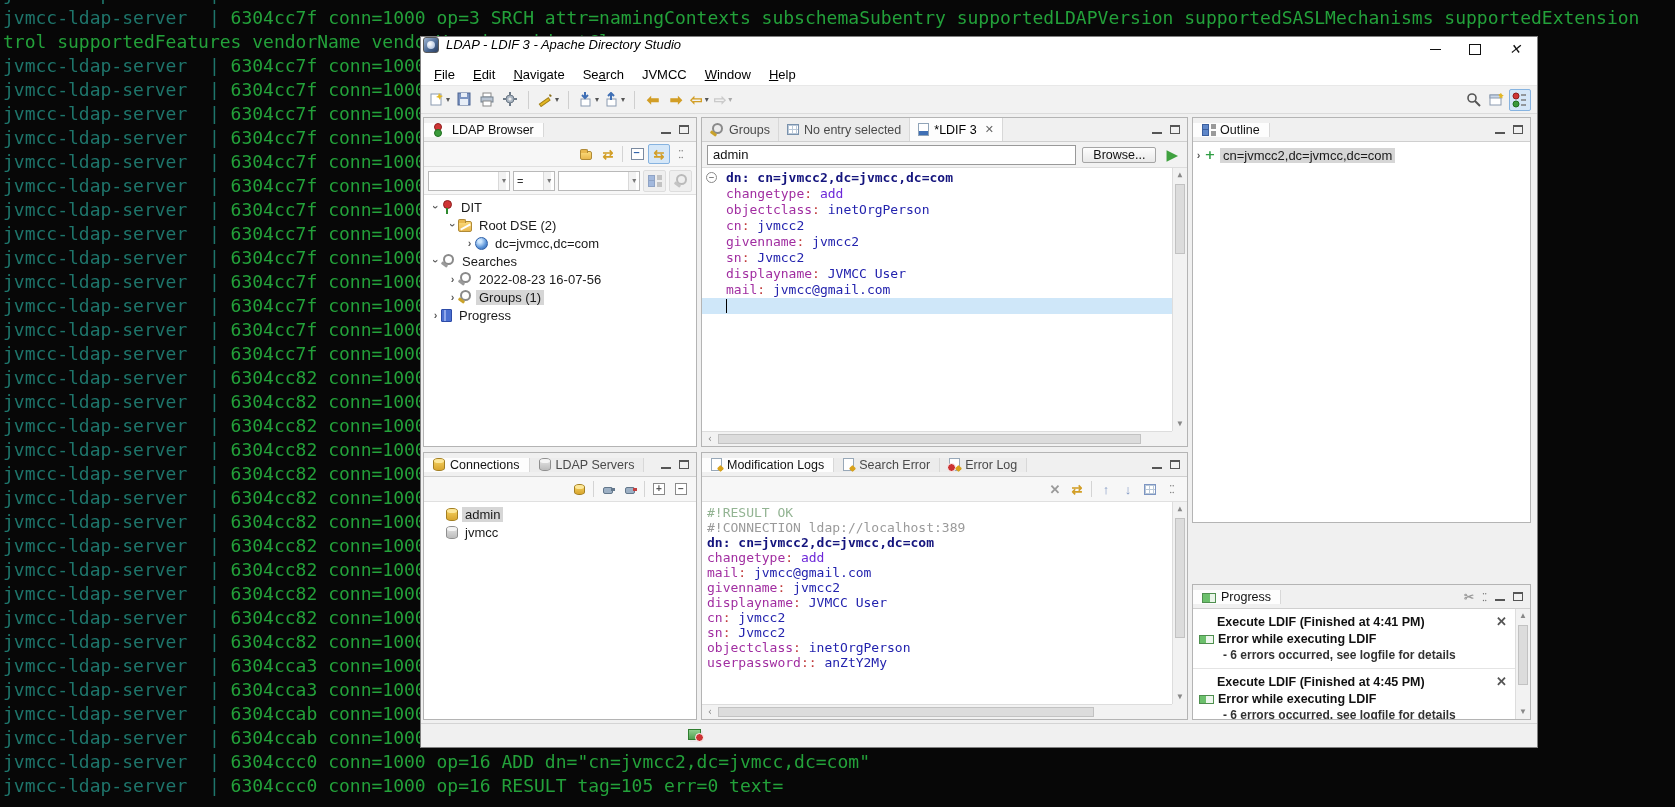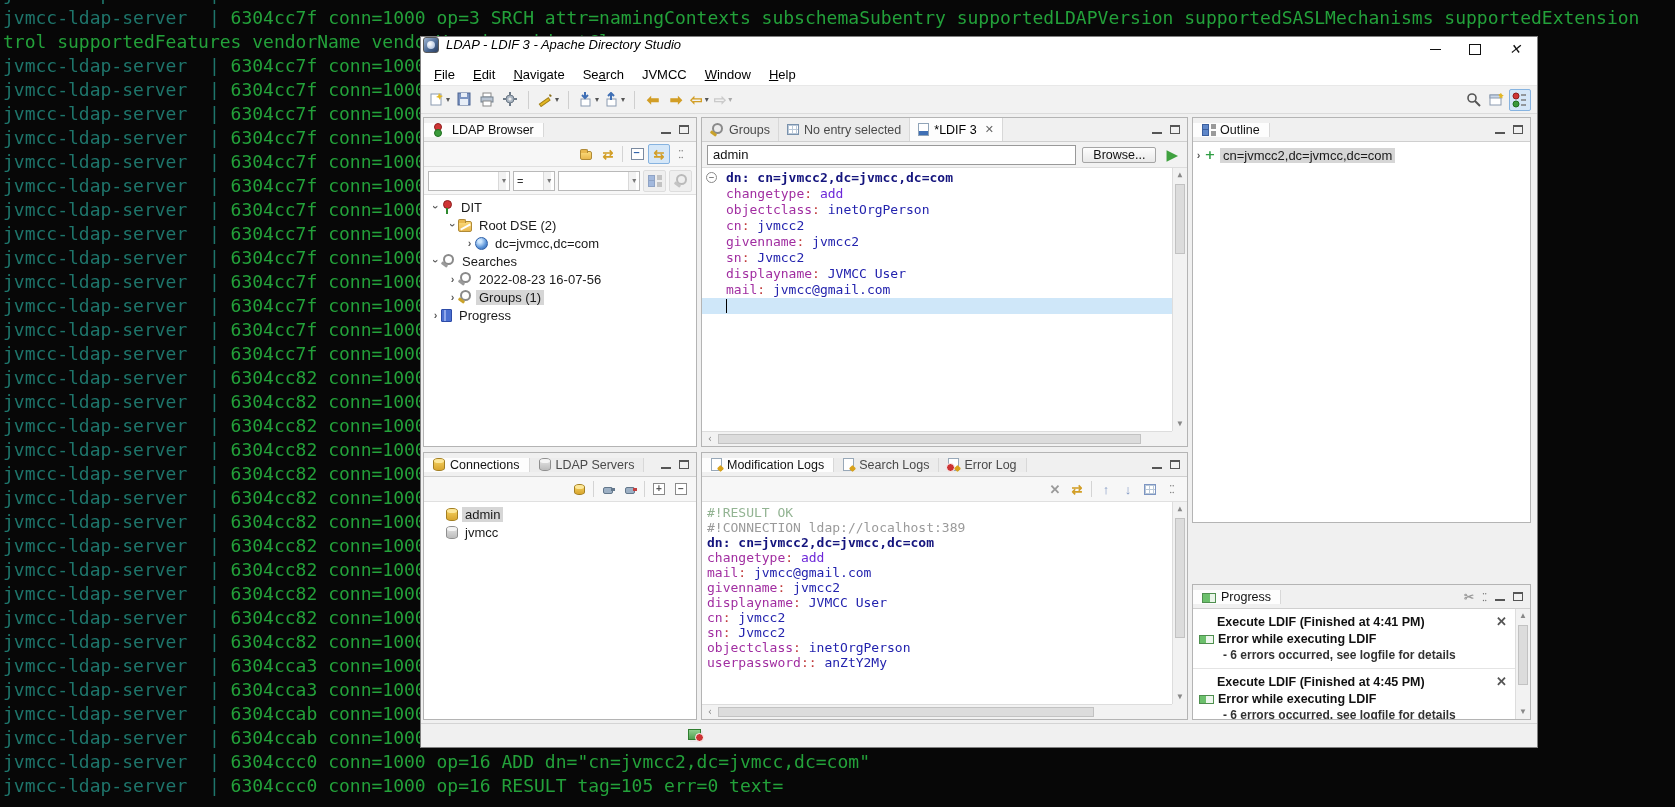--- a/index.html
+++ b/index.html
@@ -514,21 +514,21 @@
       </div>
 
       <div class="panel" style="left:280px;top:338px;width:487px;height:268px">
         <div class="ptabrow" id="log-tabs">
             <span class="vtab active">
               <span class="ic ic-logdoc"></span>
               <span>Modification Logs</span>
             </span>
             <span class="vtab">
               <span class="ic ic-logdoc"></span>
-              <span>Search Logs</span>
+              <span>Search Error</span>
             </span>
             <span class="vtab">
               <span class="ic ic-logdoc err"></span>
               <span>Error Log</span>
             </span>
             <span class="tabspring"></span>
             <span class="minmax">
               <span class="mm-min"></span>
               <span class="mm-max"></span>
             </span>

